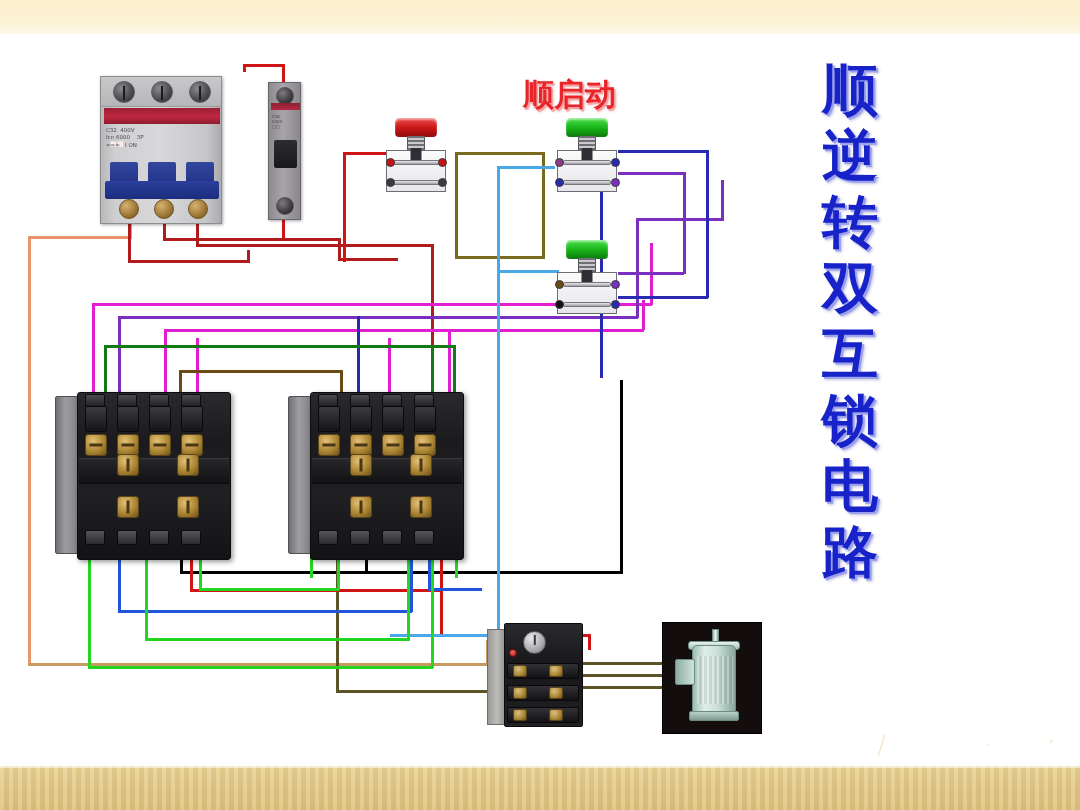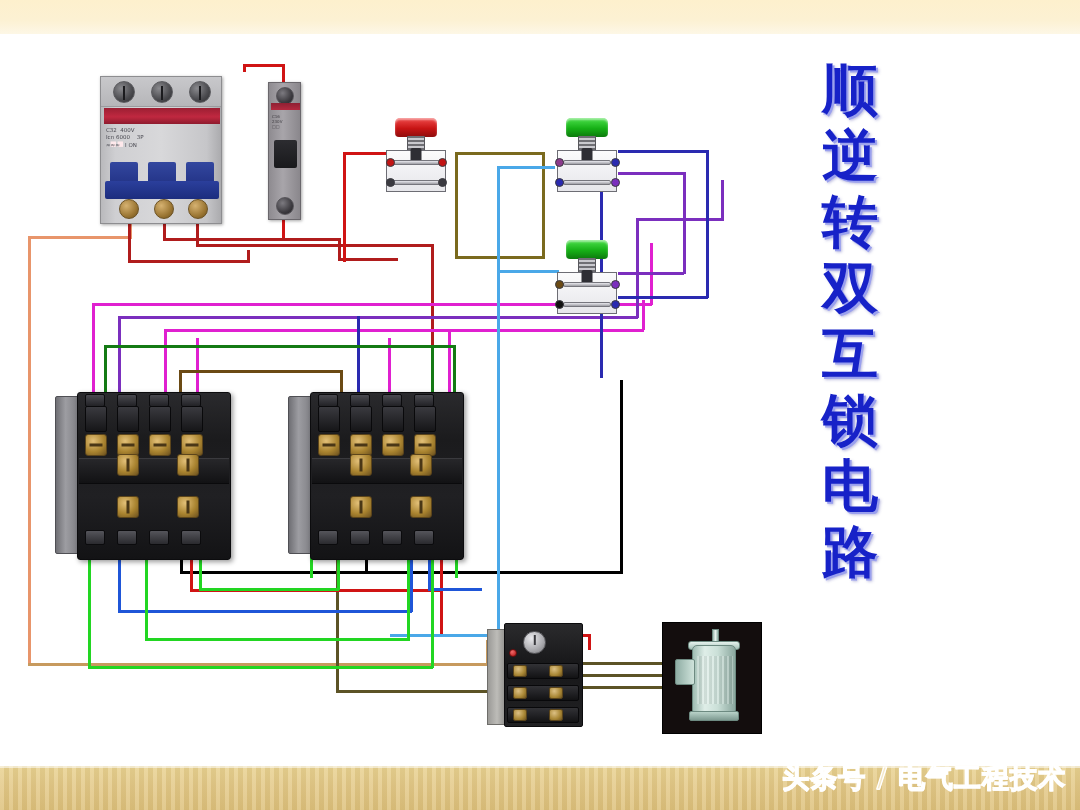--- a/index.html
+++ b/index.html
@@ -25,21 +25,21 @@
         rgba(255,255,255,0.16) 4px,
         rgba(0,0,0,0.035) 4px,
         rgba(0,0,0,0.035) 9px),
       linear-gradient(180deg,#e8d18f 0%,#e3c886 45%,#ddc07a 100%);
   }
   .band-bottom::before{
     content:""; position:absolute; left:0; top:0; width:100%; height:2px;
     background:rgba(255,255,255,0.55);
   }
   .footer-text {
-    position:absolute; right:14px; top:760px;
+    position:absolute; right:14px; top:727px;
     font-size:27px; letter-spacing:1px; font-weight:700;
     color:#f4e8c9;
     -webkit-text-stroke:1.2px #ffffff;
     text-shadow:0 1px 0 rgba(255,255,255,0.9);
     white-space:nowrap;
     font-family:"DejaVu Sans","Liberation Sans",sans-serif;
   }
 
   
   .title-vertical {
@@ -569,20 +569,21 @@
   </div>
 
   <div class="motorbox">
     <div class="motor-shaft"></div>
     <div class="motor-endcap"></div>
     <div class="motor-body"></div>
     <div class="motor-jbox"></div>
     <div class="motor-base"></div>
   </div>
 
+  <div class="caption-red" id="cap-fwd">顺启动</div>
 
   <div class="title-vertical">
     <div class="ch">顺</div>
     <div class="ch">逆</div>
     <div class="ch">转</div>
     <div class="ch">双</div>
     <div class="ch">互</div>
     <div class="ch">锁</div>
     <div class="ch">电</div>
     <div class="ch">路</div>

